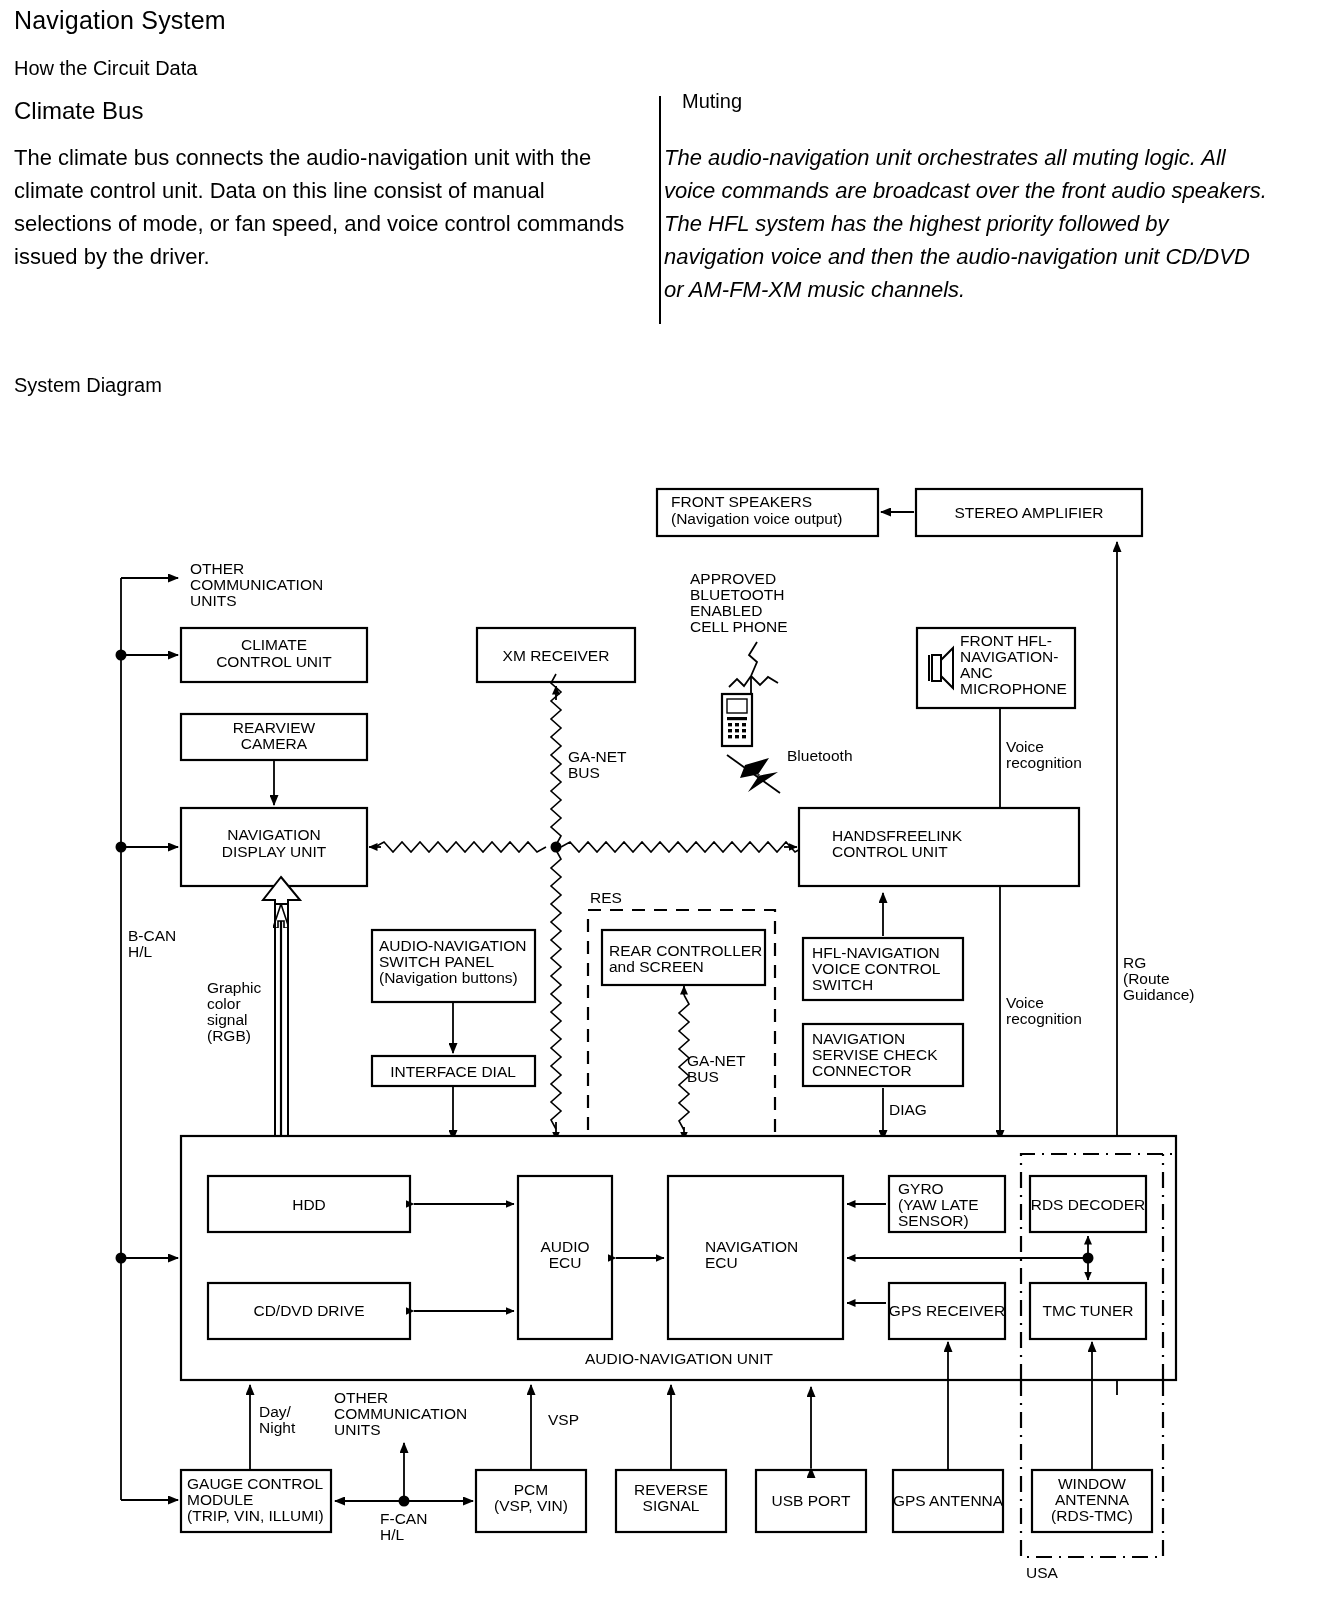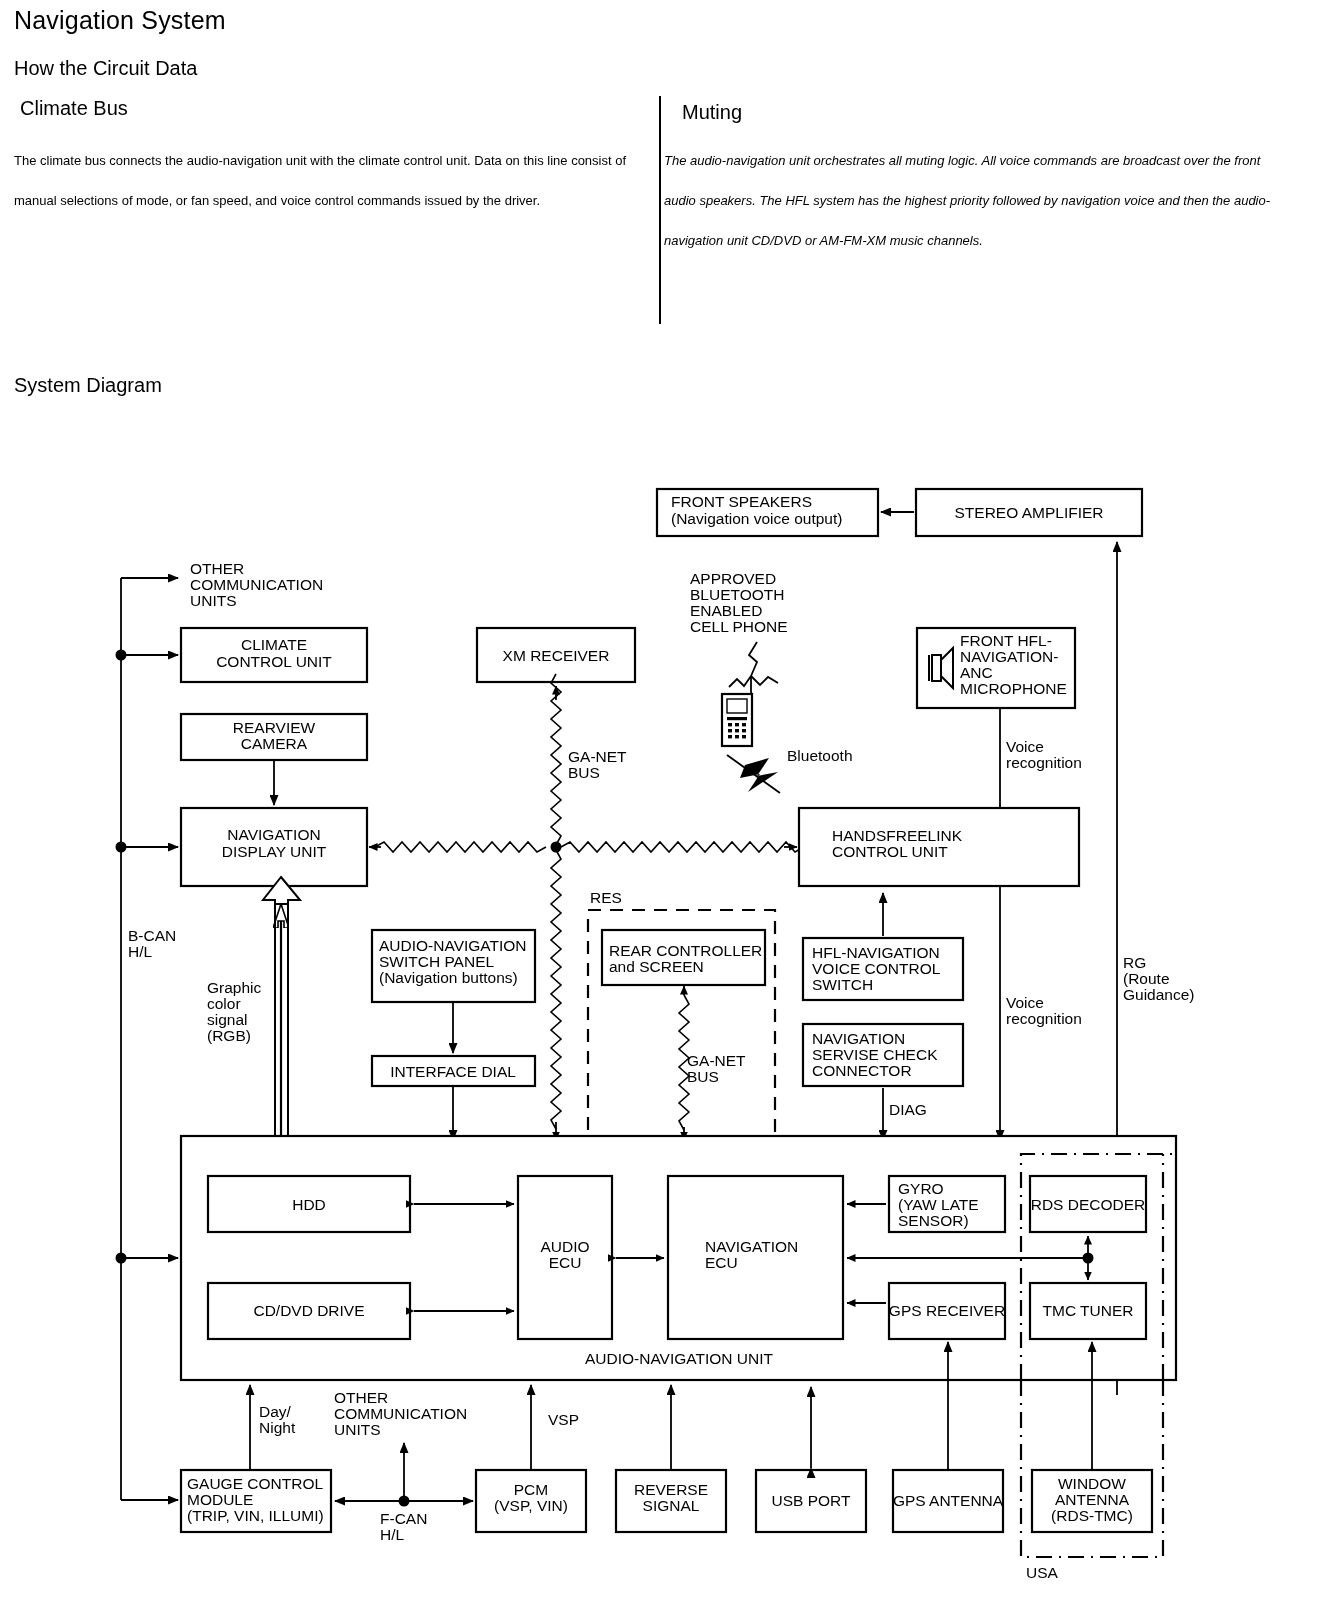--- a/index.html
+++ b/index.html
@@ -1,25 +1,25 @@
 <!DOCTYPE html>
 <html><head>
 <meta charset="utf-8">
 <style>
   html,body{margin:0;padding:0;background:#fff;}
   body{width:1318px;height:1606px;position:relative;
        font-family:"Liberation Sans","DejaVu Sans",sans-serif;color:#000;}
   #doc{position:relative;width:1318px;height:1474px;}
   .h1{position:absolute;left:14px;top:6px;font-size:25px;letter-spacing:.2px;}
   .h2{position:absolute;left:14px;top:57px;font-size:20px;}
-  .h3a{position:absolute;left:20px;top:97px;font-size:20px;}
-  .h3b{position:absolute;left:682px;top:101px;font-size:20px;}
+  .h3a{position:absolute;left:14px;top:97px;font-size:24px;}
+  .h3b{position:absolute;left:682px;top:90px;font-size:20px;}
   .h2b{position:absolute;left:14px;top:374px;font-size:20px;text-align:center;}
   .colrule{position:absolute;left:659px;top:96px;width:2px;height:228px;background:#000;}
-  .para{position:absolute;font-size:13px;line-height:40px;}
+  .para{position:absolute;font-size:22px;line-height:33px;}
   .pleft{left:14px;top:141px;width:625px;}
   .pright{left:664px;top:141px;width:610px;font-style:italic;}
   svg{position:absolute;left:0;top:0;}
   svg text{font-family:"Liberation Sans","DejaVu Sans",sans-serif;fill:#000;}
   .bx{fill:#fff;stroke:#000;stroke-width:2.2;}
   .ln{stroke:#000;stroke-width:1.8;fill:none;}
   .ln2{stroke:#000;stroke-width:2.2;fill:none;}
   .dsh{stroke:#000;stroke-width:2.2;fill:none;stroke-dasharray:13 9;}
   .dd{stroke:#000;stroke-width:2.2;fill:none;stroke-dasharray:16 7 2 7;}
   .bt{font-size:15.5px;}

